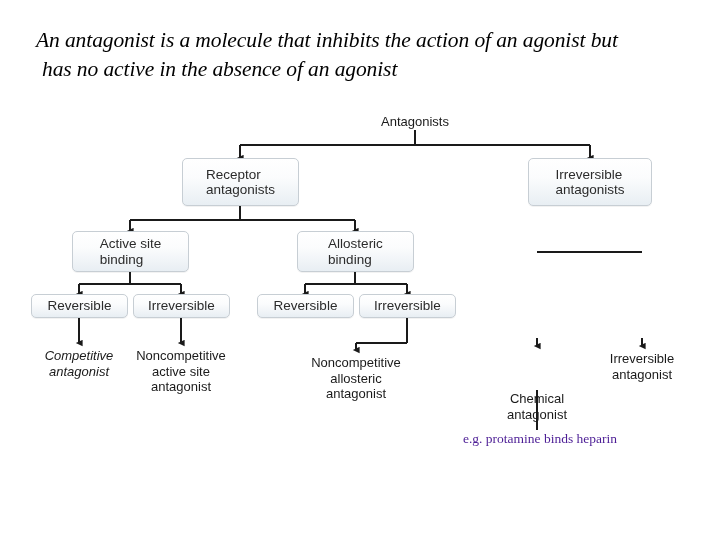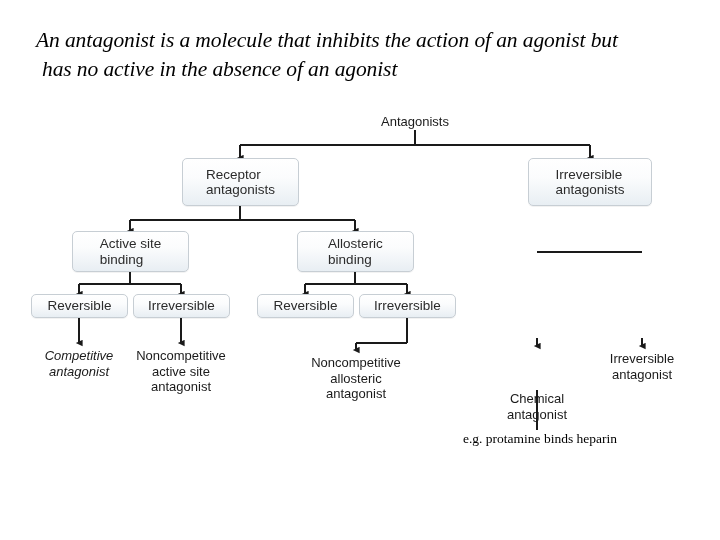--- a/index.html
+++ b/index.html
@@ -74,21 +74,21 @@
     color: #1a1a1a;
     font-size: 13px;
     line-height: 15.5px;
   }
 
   
   #eg-caption {
     position: absolute;
     font-family: "Liberation Serif", serif;
     font-size: 13.5px;
-    color: #000000;
+    color: #4c1d95;
     white-space: nowrap;
   }
 </style>
 </head>
 <body>
 
 <div id="title-block">
   <span class="tline l1">An antagonist is a molecule that inhibits the action of an agonist but</span>
   <span class="tline l2">has no active in the absence of an agonist</span>
 </div>

